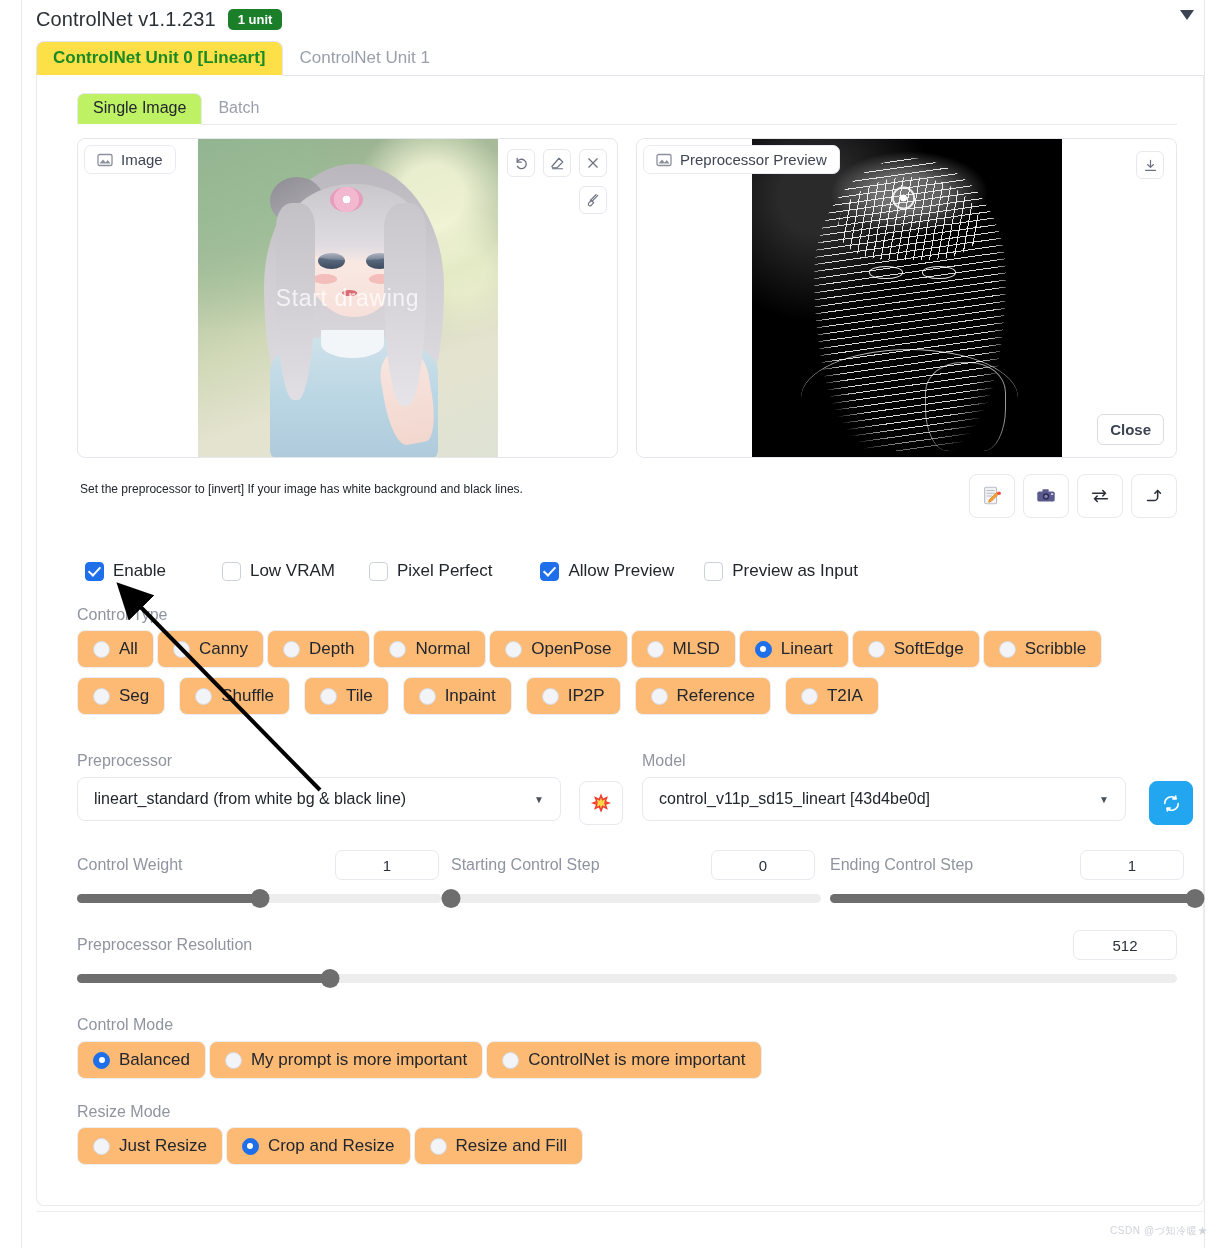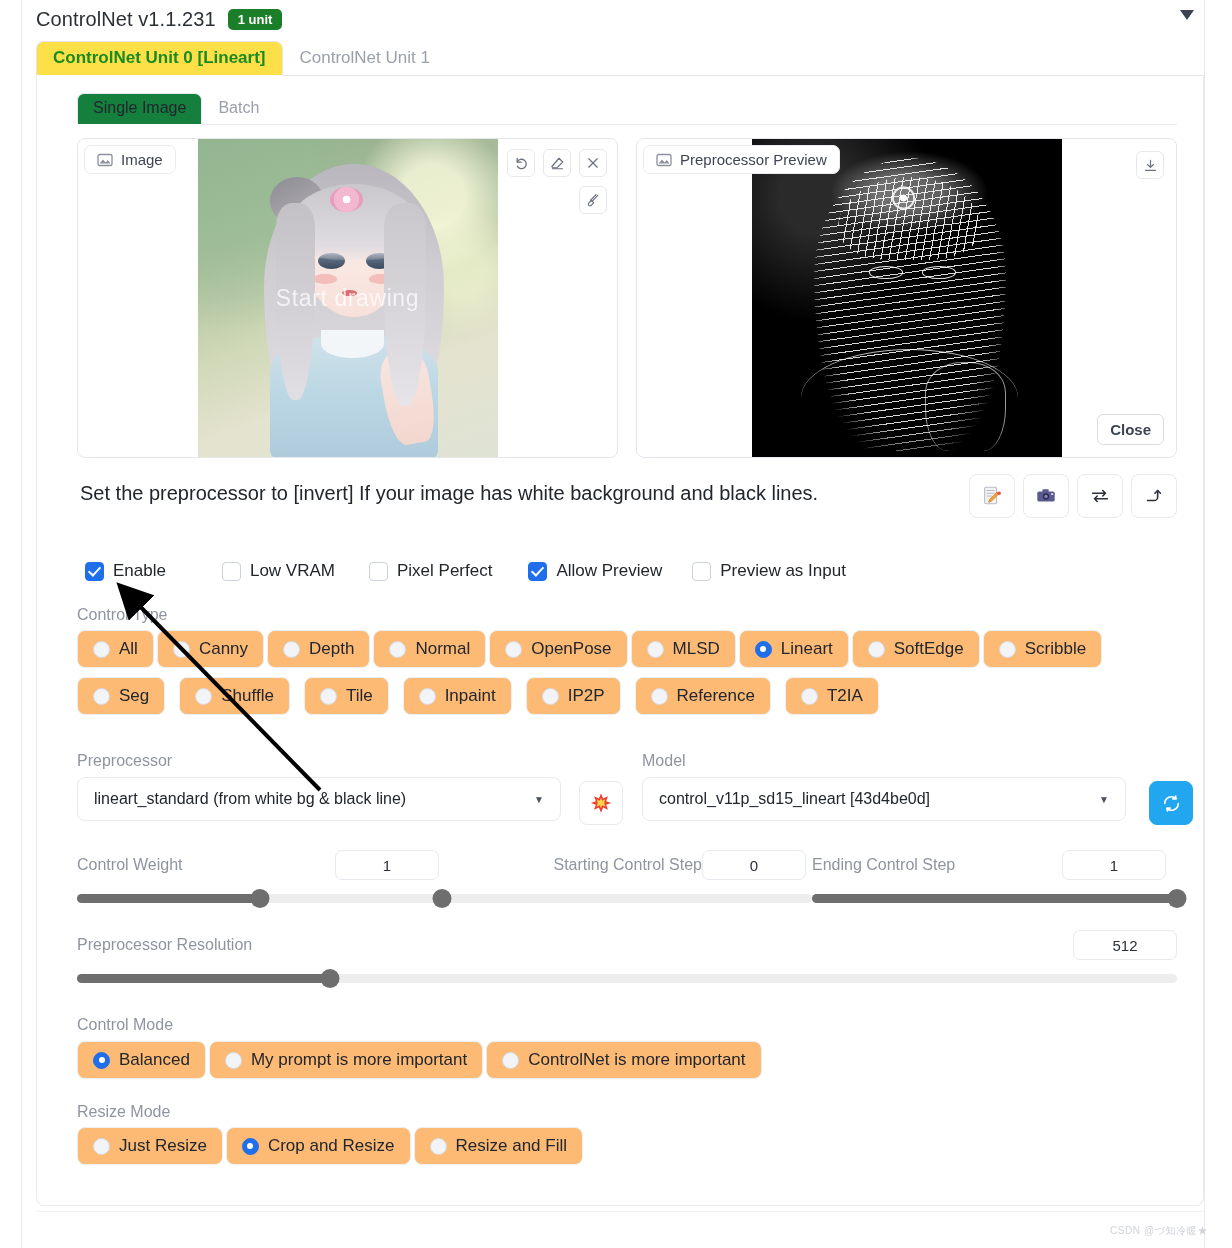--- a/index.html
+++ b/index.html
@@ -63,21 +63,21 @@
   .inner-tabs {
     position:absolute; left:40px; top:16px; width:1100px; height:33px;
     display:flex; align-items:flex-end; border-bottom:1px solid #e8eaee;
   }
   .inner-tab {
     font-size:16px; padding:6px 15px 8px 15px; line-height:1;
     color:#9aa0ab; border:1px solid transparent; border-bottom:none;
     border-radius:7px 7px 0 0; background:transparent; cursor:pointer;
   }
   .inner-tab.active {
-    color:#22262d; background:#15803d;
+    color:#22262d; background:#bef264;
     border-color:#e8eaee; border-bottom:1px solid #fff; margin-bottom:-1px;
   }
 
   
   .image-row { position:absolute; left:40px; top:62px; width:1100px; height:320px; display:flex; gap:18px; }
   .img-box {
     position:relative; flex:1; border:1px solid #e5e7ec; border-radius:8px;
     background:#fff; overflow:hidden;
   }
   .box-tag {
@@ -234,33 +234,33 @@
   .tool-btn.second { margin-top:9px; margin-left:auto; }
   .dl-btn { position:absolute; right:12px; top:12px; z-index:5; }
   .close-btn {
     position:absolute; right:12px; bottom:12px; z-index:5;
     background:#fff; border:1px solid #d9dce3; border-radius:6px;
     padding:6px 12px; font-size:15px; font-weight:bold; color:#3b4251; cursor:pointer;
   }
 
   
   .hint-row { position:absolute; left:40px; top:398px; width:1100px; height:60px; }
-  .hint-text { position:absolute; left:3px; top:8px; font-size:20px; color:#22262d; }
+  .hint-text { position:absolute; left:3px; top:8px; font-size:12px; color:#22262d; }
   .hint-btns { position:absolute; right:0; top:0; display:flex; gap:8px; }
   .hint-btn {
     width:46px; height:44px; border:1px solid #e7e9ee; border-radius:8px;
     background:#fff; display:flex; align-items:center; justify-content:center; cursor:pointer;
   }
 
   
   .cb-row { position:absolute; left:40px; top:480px; width:1100px; height:30px; display:flex; align-items:center; }
   .cb-item { display:flex; align-items:center; gap:9px; cursor:pointer; }
   .cb-item.i0{ margin-right:56px;padding-left:8px; }
   .cb-item.i1{ margin-right:34px; }
-  .cb-item.i2{ margin-right:36px; }
+  .cb-item.i2{ margin-right:48px; }
   .cb-item.i3{ margin-right:30px; }
   .cb {
     width:19px; height:19px; border-radius:4px; border:1.5px solid #cdd1d9; background:#fff;
     display:flex; align-items:center; justify-content:center; flex:0 0 auto;
   }
   .cb.on { background:#1f6feb; border-color:#1f6feb; }
   .cb.on::after {
     content:""; width:5px; height:10px; margin-top:-2px;
     border:solid #fff; border-width:0 2.2px 2.2px 0; transform:rotate(43deg);
   }
@@ -621,32 +621,32 @@
       <div class="mini-btn" id="refresh-btn">
         <svg width="19" height="19" viewBox="0 0 24 24" fill="none" stroke="#fff" stroke-width="2" stroke-linecap="round" stroke-linejoin="round">
             <path d="M20.5 12a8.5 8.5 0 0 1-14.4 6.1"></path>
             <path d="M3.5 12a8.5 8.5 0 0 1 14.4-6.1"></path>
             <path d="M17.3 2.6v3.6h-3.6M6.7 21.4v-3.6h3.6"></path>
           </svg>
       </div>
     </div>
 
     <div class="sl-wrap" style="top:774px;">
-      <div style="display:flex; gap:0;">
+      <div style="display:flex; gap:9px;">
         <div style="width:370px;">
           <div class="sl-head">
             <span class="sl-name" style="width:258px;">Control Weight</span>
             <span class="sl-val" style="width:104px;">1</span>
           </div>
           <div class="track" style="width:365px;">
             <div class="fill" id="f0" style="width: 50%;"></div>
               <div class="knob" id="k0" style="left: 50%;"></div>
           </div>
         </div>
-        <div style="width:375px;text-align:right;">
+        <div style="width:375px;">
           <div class="sl-head">
             <span class="sl-name" style="width:260px;">Starting Control Step</span>
             <span class="sl-val" style="width:104px;">0</span>
           </div>
           <div class="track" style="width:370px;">
             <div class="fill" id="f1" style="width: 0%;"></div>
               <div class="knob" id="k1" style="left: 0%;"></div>
           </div>
         </div>
         <div style="width:365px;">

